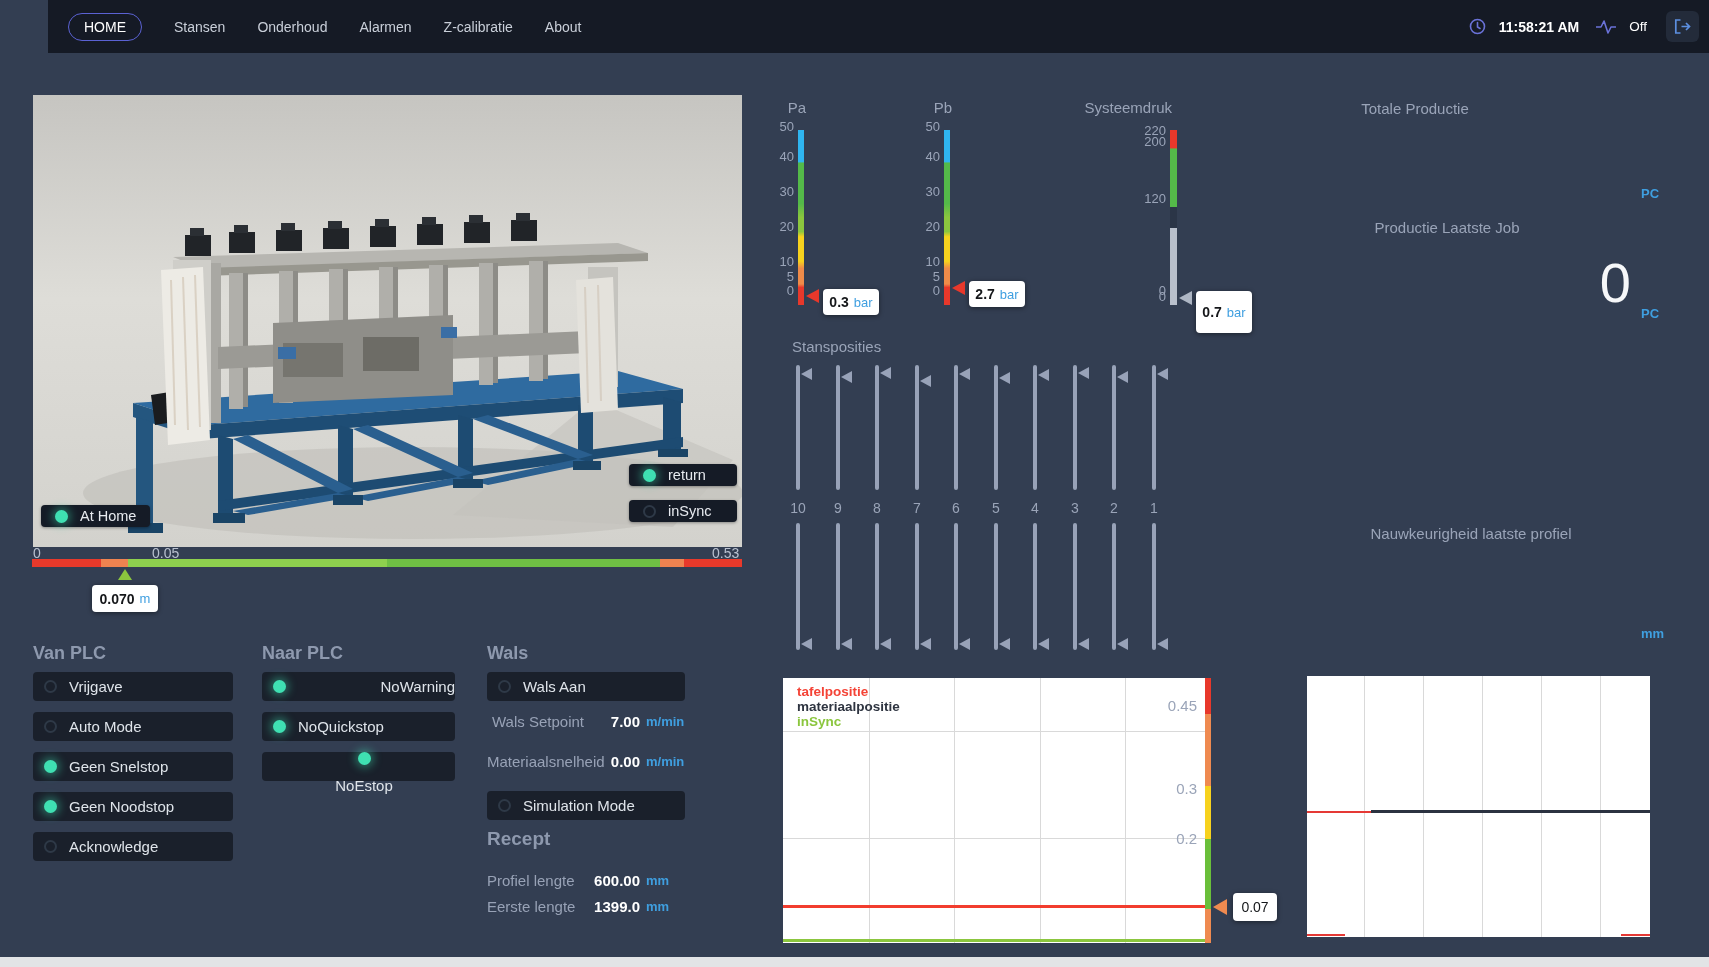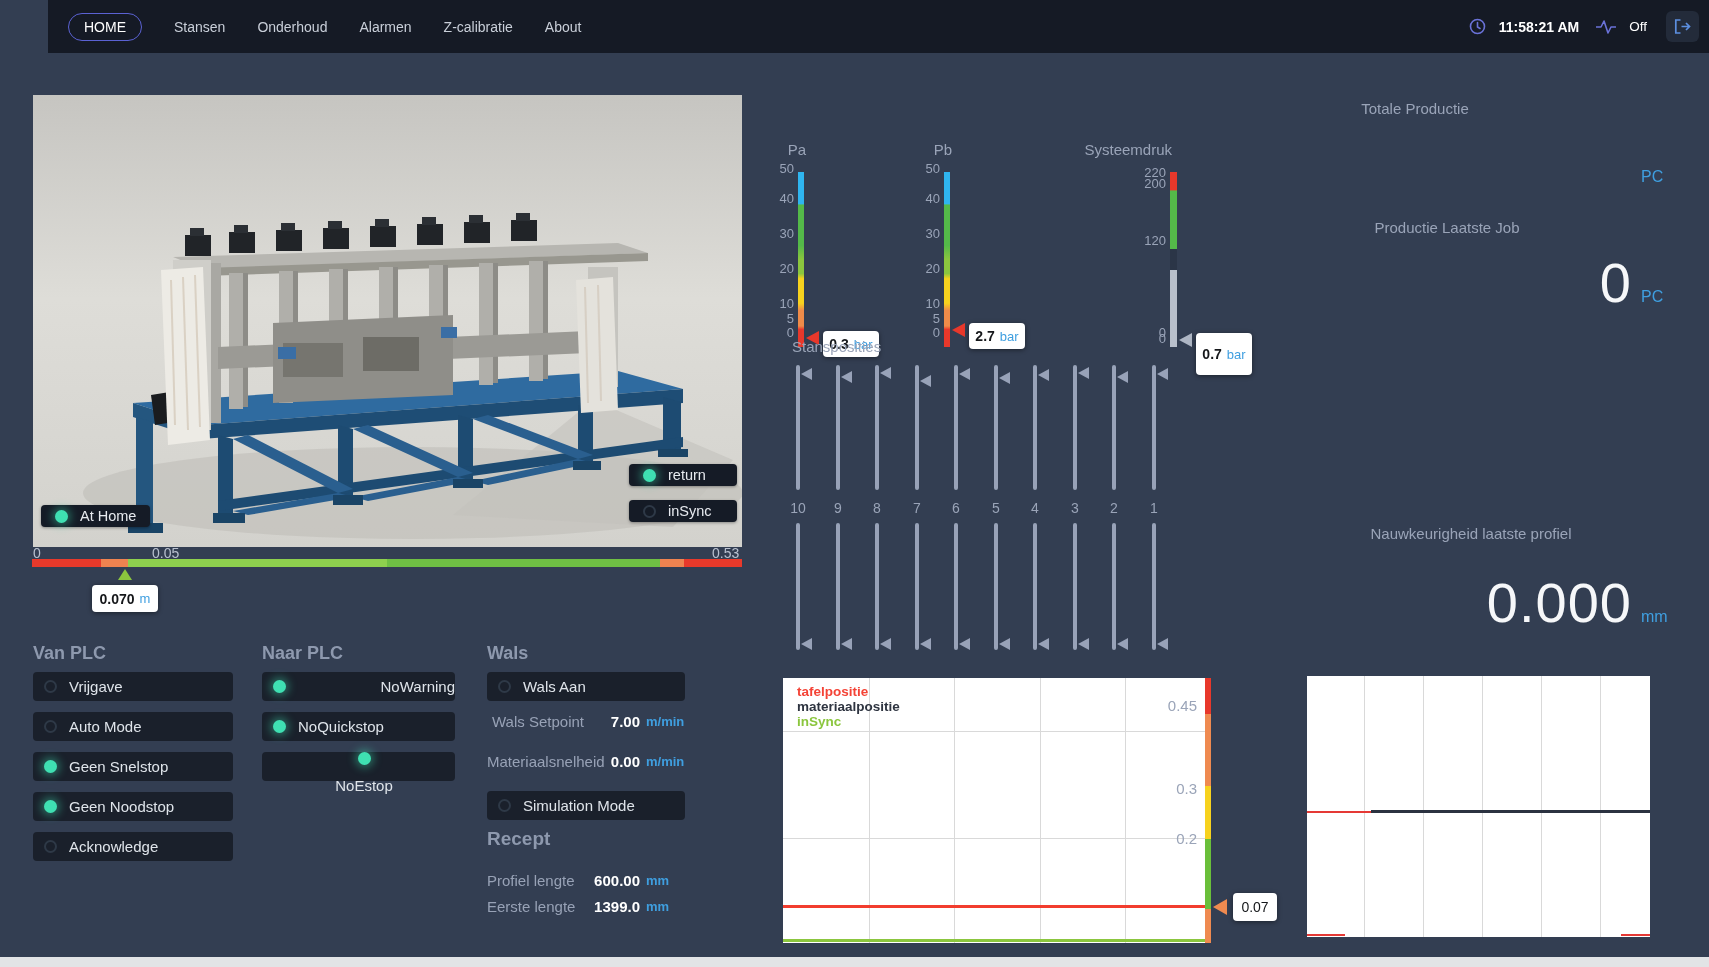--- a/index.html
+++ b/index.html
@@ -23,39 +23,39 @@
 
   
   .ruler-tick{position:absolute;font-size:14px;color:#b9c1d0;}
   #pos-track{position:absolute;left:32px;top:559px;width:710px;height:8px;
     background:linear-gradient(90deg,#e8392b 0%,#e8392b 9.7%,#ef8350 9.7%,#ef8350 13.5%,#8ed04e 13.5%,#8ed04e 50%,#6fbf44 50%,#6fbf44 88.5%,#ef8350 88.5%,#ef8350 91.8%,#e8392b 91.8%,#e8392b 100%);}
   #pos-marker{position:absolute;left:118px;top:569px;width:0;height:0;border-left:7px solid transparent;border-right:7px solid transparent;border-bottom:11px solid #8bc63e;}
   .vpill{position:absolute;background:#fff;border-radius:4px;box-shadow:0 1px 5px rgba(0,0,0,.45);display:flex;align-items:center;justify-content:center;gap:5px;font-size:14px;font-weight:bold;color:#15171a;}
   .vpill .unit{color:#3f9fe0;font-weight:normal;font-size:13px;}
 
   
-  .gauge{position:absolute;top:95px;height:240px;margin-top:42px;}
+  .gauge{position:absolute;top:95px;height:240px;}
   .gauge-title{position:absolute;top:4px;font-size:15px;color:#9aa4b8;}
   .gtick{position:absolute;font-size:13px;color:#9aa4b8;text-align:right;width:54px;}
   .gbar{position:absolute;top:35px;width:6px;height:175px;}
   .gbar-pa{background:linear-gradient(180deg,#2fb5f0 0%,#2fb5f0 18%,#54b949 19%,#54b949 42%,#8bc63e 50%,#8bc63e 58%,#f7d21e 61%,#f7d21e 75%,#ef8b49 79%,#ef8b49 88%,#e8382b 90%,#e8382b 100%);}
   .gbar-sys{background:linear-gradient(180deg,#e8382b 0%,#e8382b 10%,#54b949 11%,#54b949 44%,#2b3547 44%,#2b3547 56%,#b9c0cc 56%,#b9c0cc 100%);}
   .ptr-left{position:absolute;width:0;height:0;border-top:7px solid transparent;border-bottom:7px solid transparent;border-right:13px solid #e8382b;}
   .ptr-gray{border-right-color:#aeb6c4;}
 
   
   #stans{position:absolute;left:770px;top:335px;width:420px;height:320px;}
   .sbar{position:absolute;width:4px;background:#98a2b8;border-radius:2px;cursor:pointer;}
   .stri{position:absolute;width:0;height:0;border-top:6px solid transparent;border-bottom:6px solid transparent;border-right:11px solid #98a2b8;cursor:pointer;}
   .snum{position:absolute;top:165px;width:26px;text-align:center;font-size:14px;color:#9aa4b8;}
 
   
   .prod-label{position:absolute;width:250px;text-align:center;font-size:15px;color:#9aa4b8;}
   .bignum{position:absolute;left:1300px;width:332px;text-align:right;color:#f6f7f9;font-weight:400;letter-spacing:1px;}
-  .prod-unit{position:absolute;left:1641px;font-size:16px;font-weight:normal;color:#3f9fe0;}
+  .prod-unit{position:absolute;left:1641px;font-size:13px;font-weight:bold;color:#3f9fe0;margin-top:18px;}
 
   
   .sect-title{position:absolute;font-size:18px;font-weight:bold;color:#8e99ae;}
   .btn{position:absolute;height:29px;background:#1a202b;border-radius:4px;display:flex;align-items:center;gap:12px;padding-left:11px;box-sizing:border-box;cursor:pointer;}
   .btn .lbl{font-size:15px;color:#dfe4ea;}
   .frow-label{position:absolute;font-size:15px;color:#98a2b6;}
   .frow-val{position:absolute;font-size:15px;font-weight:bold;color:#fff;text-align:right;width:80px;}
   .frow-unit{position:absolute;font-size:13px;font-weight:bold;color:#3f9fe0;}
 
   
@@ -333,21 +333,20 @@
   </div>
 
   <div class="prod-label" style="left:1290px;top:100px;">Totale Productie</div>
   <div class="prod-unit" style="top:168px;">PC</div>
 
   <div class="prod-label" style="left:1322px;top:219px;">Productie Laatste Job</div>
   <div class="bignum" style="top:250px;font-size:56px;">0</div>
   <div class="prod-unit" style="top:288px;">PC</div>
 
   <div class="prod-label" style="left:1346px;top:525px;">Nauwkeurigheid laatste profiel</div>
-  <div class="bignum" style="top:570px;font-size:56px;">0.000</div>
   <div class="prod-unit" style="top:608px;">mm</div>
 
   <div class="sect-title" style="left:33px;top:643px;">Van PLC</div>
   <div class="btn" style="left:33px;top:672px;width:200px;">
     <span class="dot"></span>
     <span class="lbl">Vrijgave</span>
   </div>
   <div class="btn" style="left:33px;top:712px;width:200px;">
     <span class="dot"></span>
     <span class="lbl">Auto Mode</span>

